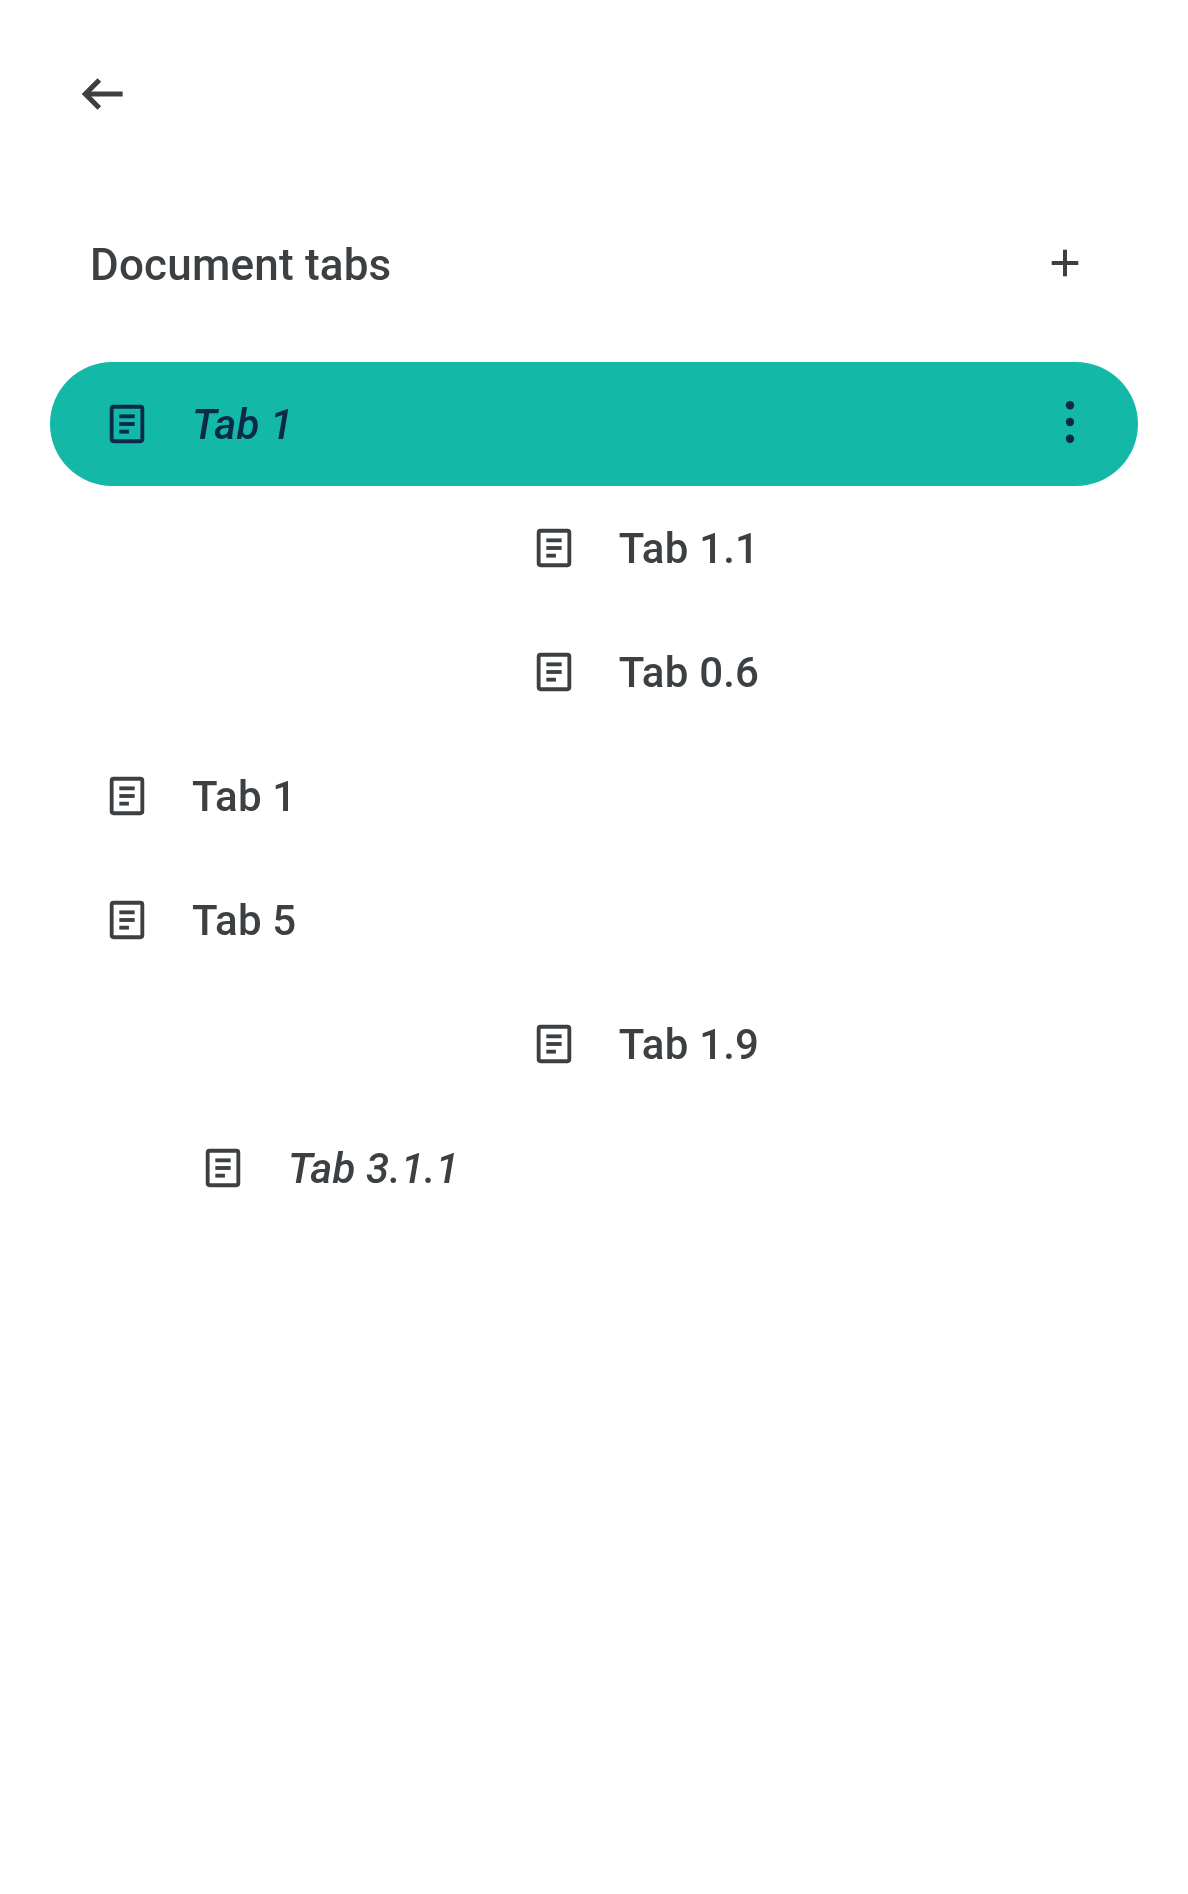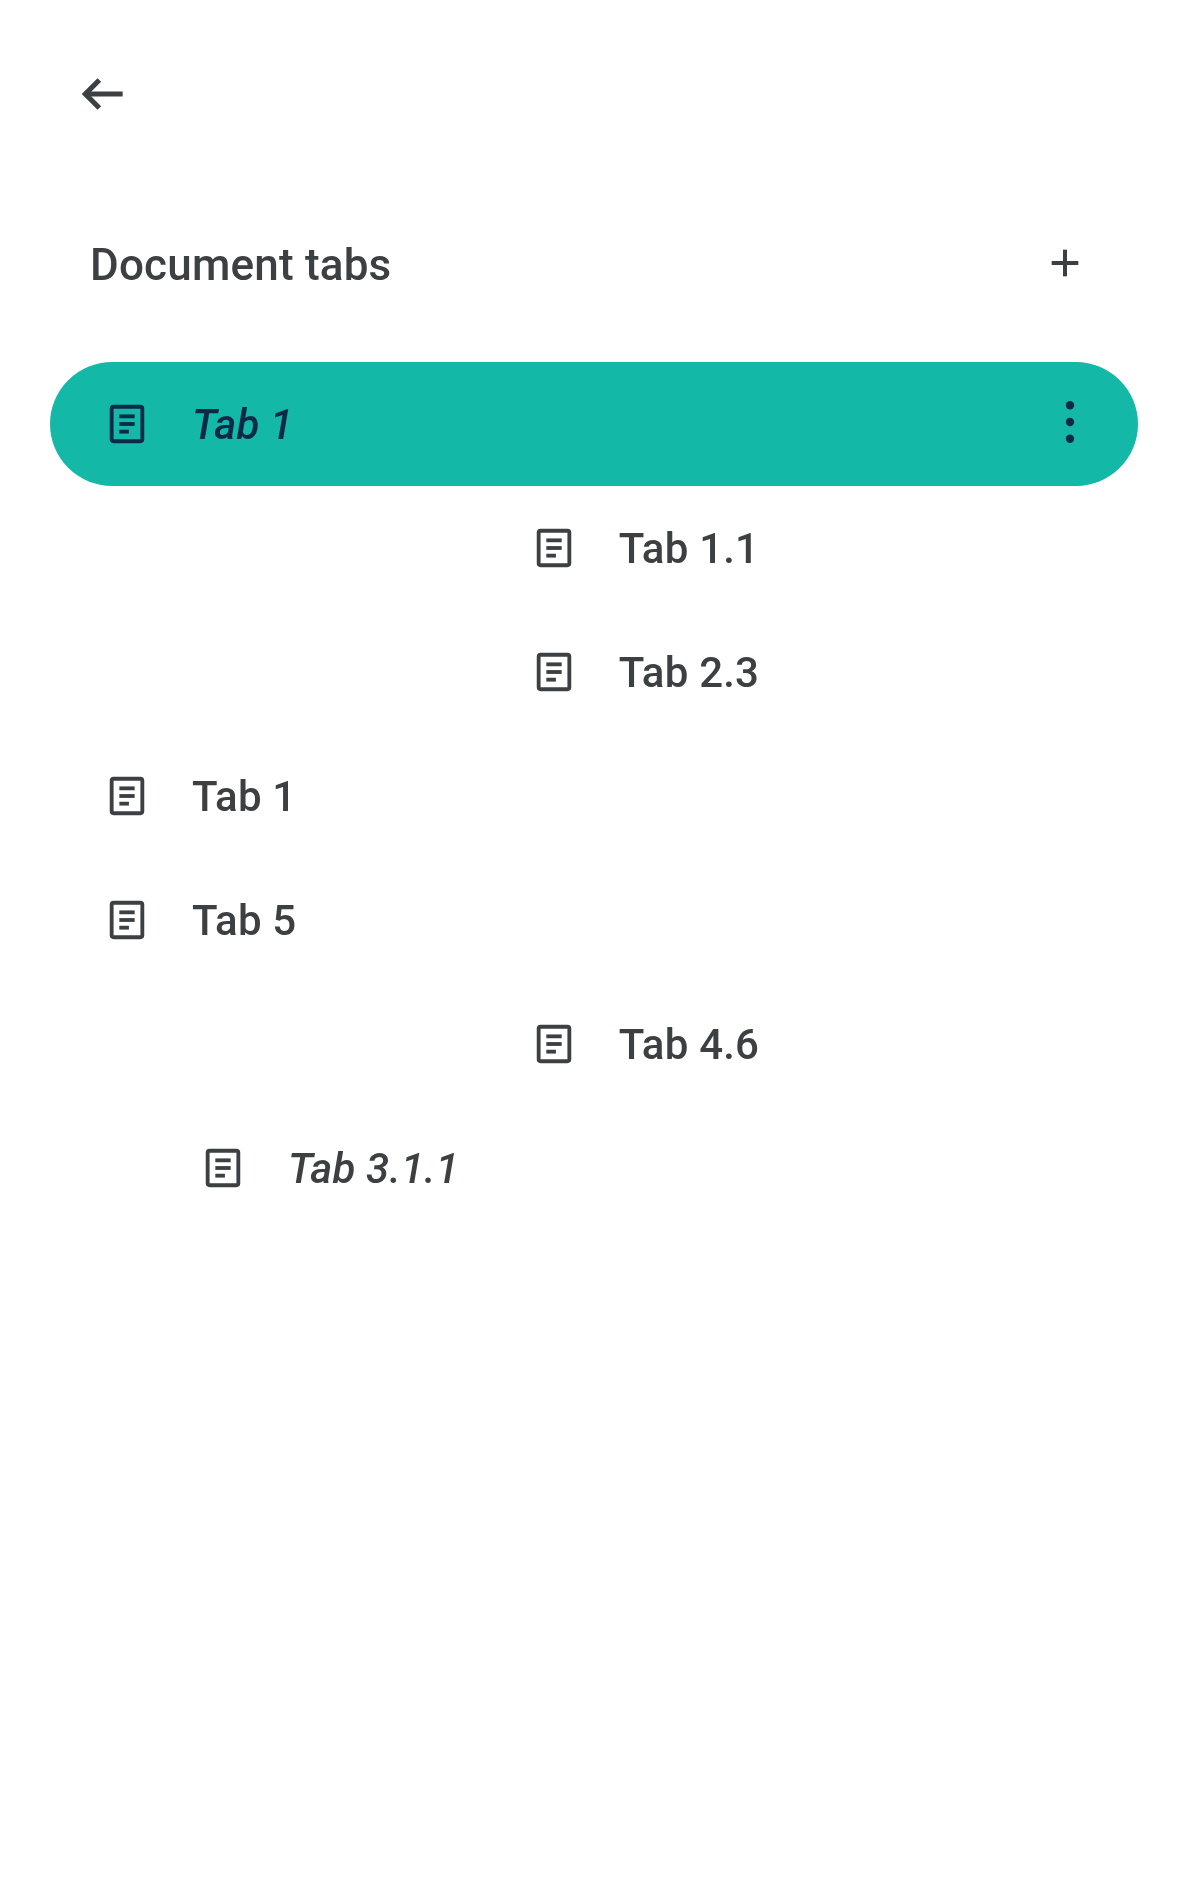--- a/index.html
+++ b/index.html
@@ -188,21 +188,21 @@
 
     <div class="tab-item level-1">
       <span class="tab-icon">
         <svg viewBox="0 0 24 24" fill="none" stroke-width="2">
           <rect x="4" y="3" width="16" height="18" rx="1"></rect>
           <line x1="8" y1="8" x2="16" y2="8"></line>
           <line x1="8" y1="12" x2="16" y2="12"></line>
           <line x1="8" y1="16" x2="13" y2="16"></line>
         </svg>
       </span>
-      <span class="tab-label">Tab 2.3</span>
+      <span class="tab-label">Tab 0.6</span>
     </div>
 
     <div class="tab-item level-0">
       <span class="tab-icon">
         <svg viewBox="0 0 24 24" fill="none" stroke-width="2">
           <rect x="4" y="3" width="16" height="18" rx="1"></rect>
           <line x1="8" y1="8" x2="16" y2="8"></line>
           <line x1="8" y1="12" x2="16" y2="12"></line>
           <line x1="8" y1="16" x2="13" y2="16"></line>
         </svg>
@@ -224,21 +224,21 @@
 
     <div class="tab-item level-1">
       <span class="tab-icon">
         <svg viewBox="0 0 24 24" fill="none" stroke-width="2">
           <rect x="4" y="3" width="16" height="18" rx="1"></rect>
           <line x1="8" y1="8" x2="16" y2="8"></line>
           <line x1="8" y1="12" x2="16" y2="12"></line>
           <line x1="8" y1="16" x2="13" y2="16"></line>
         </svg>
       </span>
-      <span class="tab-label">Tab 4.6</span>
+      <span class="tab-label">Tab 1.9</span>
     </div>
 
     <div class="tab-item level-2">
       <span class="tab-icon">
         <svg viewBox="0 0 24 24" fill="none" stroke-width="2">
           <rect x="4" y="3" width="16" height="18" rx="1"></rect>
           <line x1="8" y1="8" x2="16" y2="8"></line>
           <line x1="8" y1="12" x2="16" y2="12"></line>
           <line x1="8" y1="16" x2="13" y2="16"></line>
         </svg>

